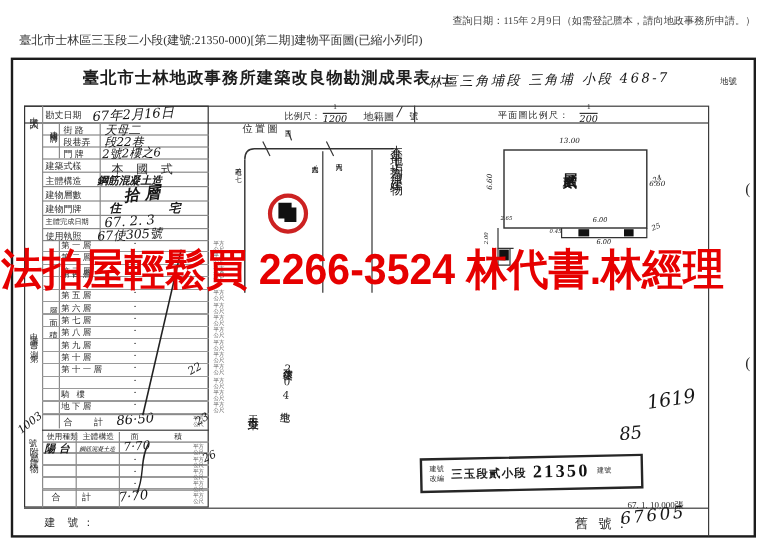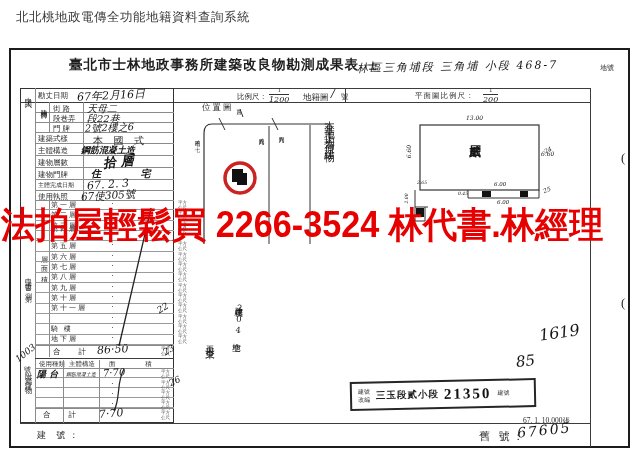--- a/index.html
+++ b/index.html
@@ -37,21 +37,22 @@
       display:flex;align-items:center;gap:5px;padding:0 5px;transform:rotate(-1.2deg);box-sizing:border-box;}
   .stampbox .pre,.stampbox .suf{width:14px;font-size:6px;line-height:1.2;color:#333;text-align:center;}
   .stampbox .sec{font-size:9.5px;font-weight:bold;letter-spacing:1px;color:#1e1e1e;}
   .stampbox .num{font-size:15px;font-weight:bold;letter-spacing:2px;color:#111;}
 </style>
 </head>
 <body>
 
 <div class="page">
 
-  <div class="abs sys-title" style="left:16px;top:9px">北北桃地政電傳全功能地籍資料查詢系統</div>
+  <div class="abs query-date" style="left:377px;top:12px">查詢日期：115年 2月9日（如需登記謄本，請向地政事務所申請。）</div>
+  <div class="abs subtitle" style="left:16px;top:27px">臺北市士林區三玉段二小段(建號:21350-000)[第二期]建物平面圖(已縮小列印)</div>
 
   <div class="scan">
 
     <div class="abs ftitle" style="left:58px;top:6px">
       <span>臺北市士林地政事務所建築改良物勘測成果表</span>
       <small>士</small>
     </div>
     <div class="abs hand" style="left:346px;top:9px;font-size:11px;letter-spacing:2px;transform:rotate(-1deg)">林區三角埔段 三角埔 小段 468-7</div>
     <div class="abs lbl" style="left:589px;top:13px;font-size:7px">地號</div>
 

